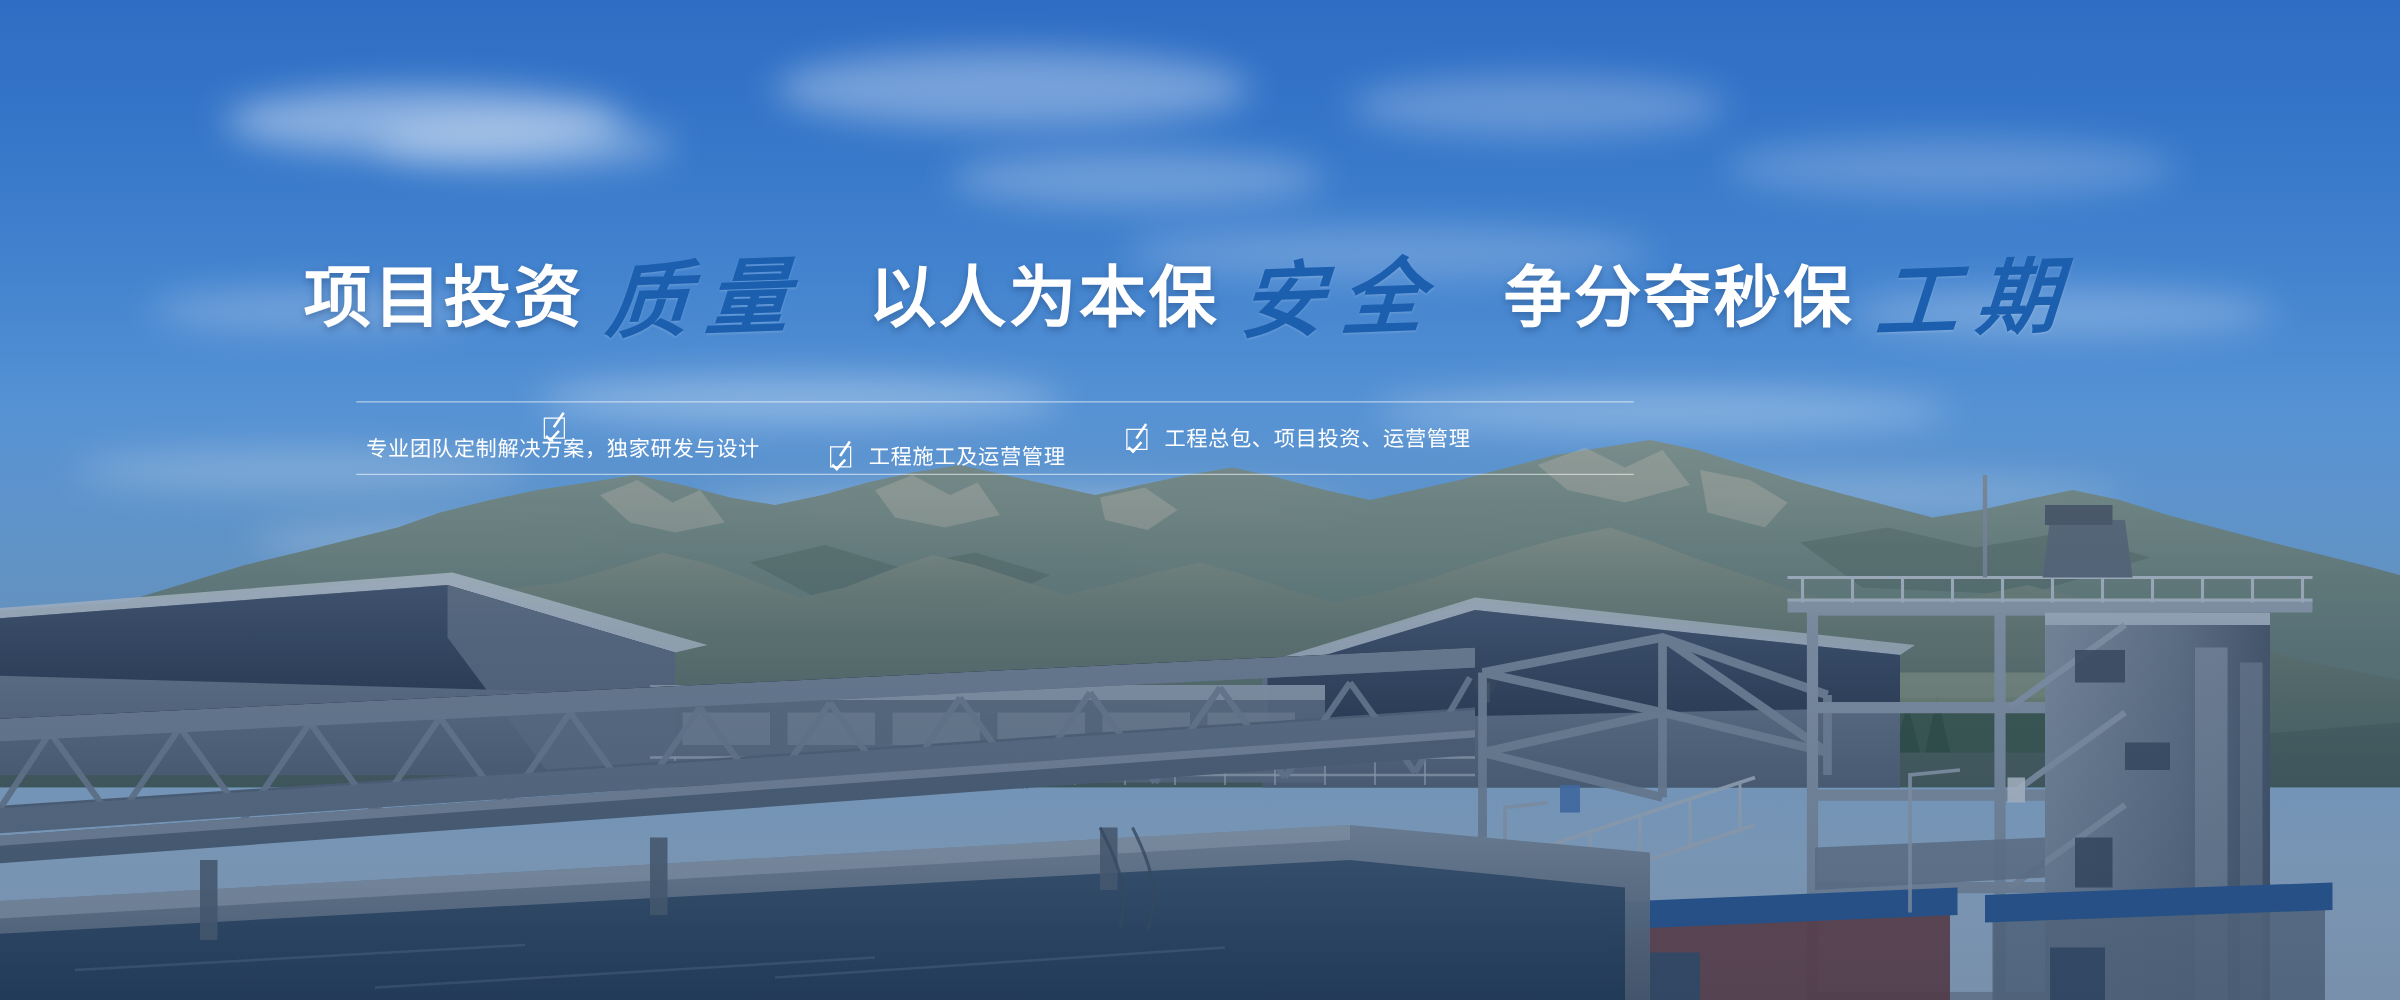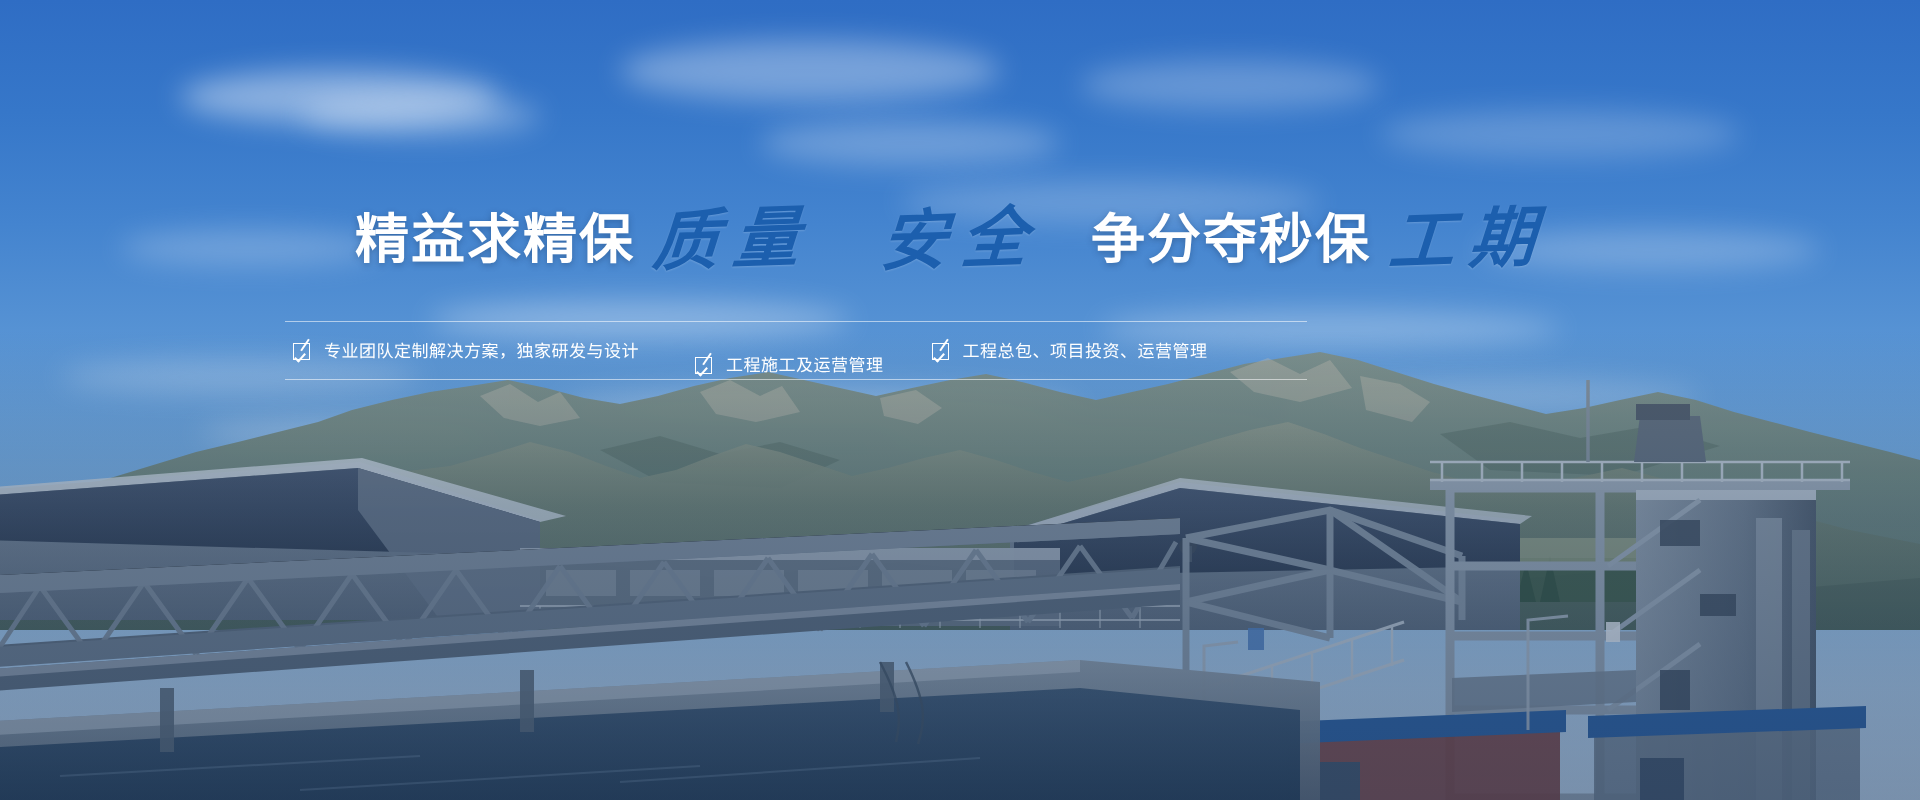--- a/index.html
+++ b/index.html
@@ -88,21 +88,21 @@
     background:rgba(255,255,255,.55);
   }
   .rule-top{top:321px;}
   .rule-bot{top:379px;}
 
   .features{
     position:absolute;left:285px;top:330px;width:1022px;height:42px;
     display:flex;align-items:center;white-space:nowrap;
   }
   .feat{display:flex;align-items:center;color:#ffffff;font-size:17px;line-height:1;}
-  .feat-1{margin-left:8px;}
+  .feat-1{margin-left:8px;flex-direction:column;}
   .feat-2{margin-left:56px;margin-top:28px;}
   .feat-3{margin-left:48px;}
   .chk{
     width:17px;height:17px;border:1.6px solid #ffffff;
     margin-right:14px;position:relative;flex:none;
   }
   .chk::after{
     content:"";position:absolute;left:3px;top:7px;
     width:4px;height:9px;border:solid #ffffff;border-width:0 2.4px 2.4px 0;
     transform:rotate(42deg);
@@ -428,23 +428,24 @@
 
     <g stroke="#41505f" stroke-width="2.5" fill="none" opacity=".8">
       <path d="M880,292 C 900,330 902,348 896,372"></path>
       <path d="M906,292 C 926,332 926,350 918,374"></path>
     </g>
   </svg>
 
   <div class="tint"></div>
 
   <div class="headline">
-    <span class="hl-plain">精益求精保</span>
+    <span class="hl-plain">项目投资</span>
     <span class="hl-brush">质量</span>
     <span class="hl-gap"></span>
+    <span class="hl-plain">以人为本保</span>
     <span class="hl-brush">安全</span>
     <span class="hl-gap"></span>
     <span class="hl-plain">争分夺秒保</span>
     <span class="hl-brush">工期</span>
   </div>
 
   <div class="rule rule-top"></div>
   <div class="rule rule-bot"></div>
 
   <div class="features">

